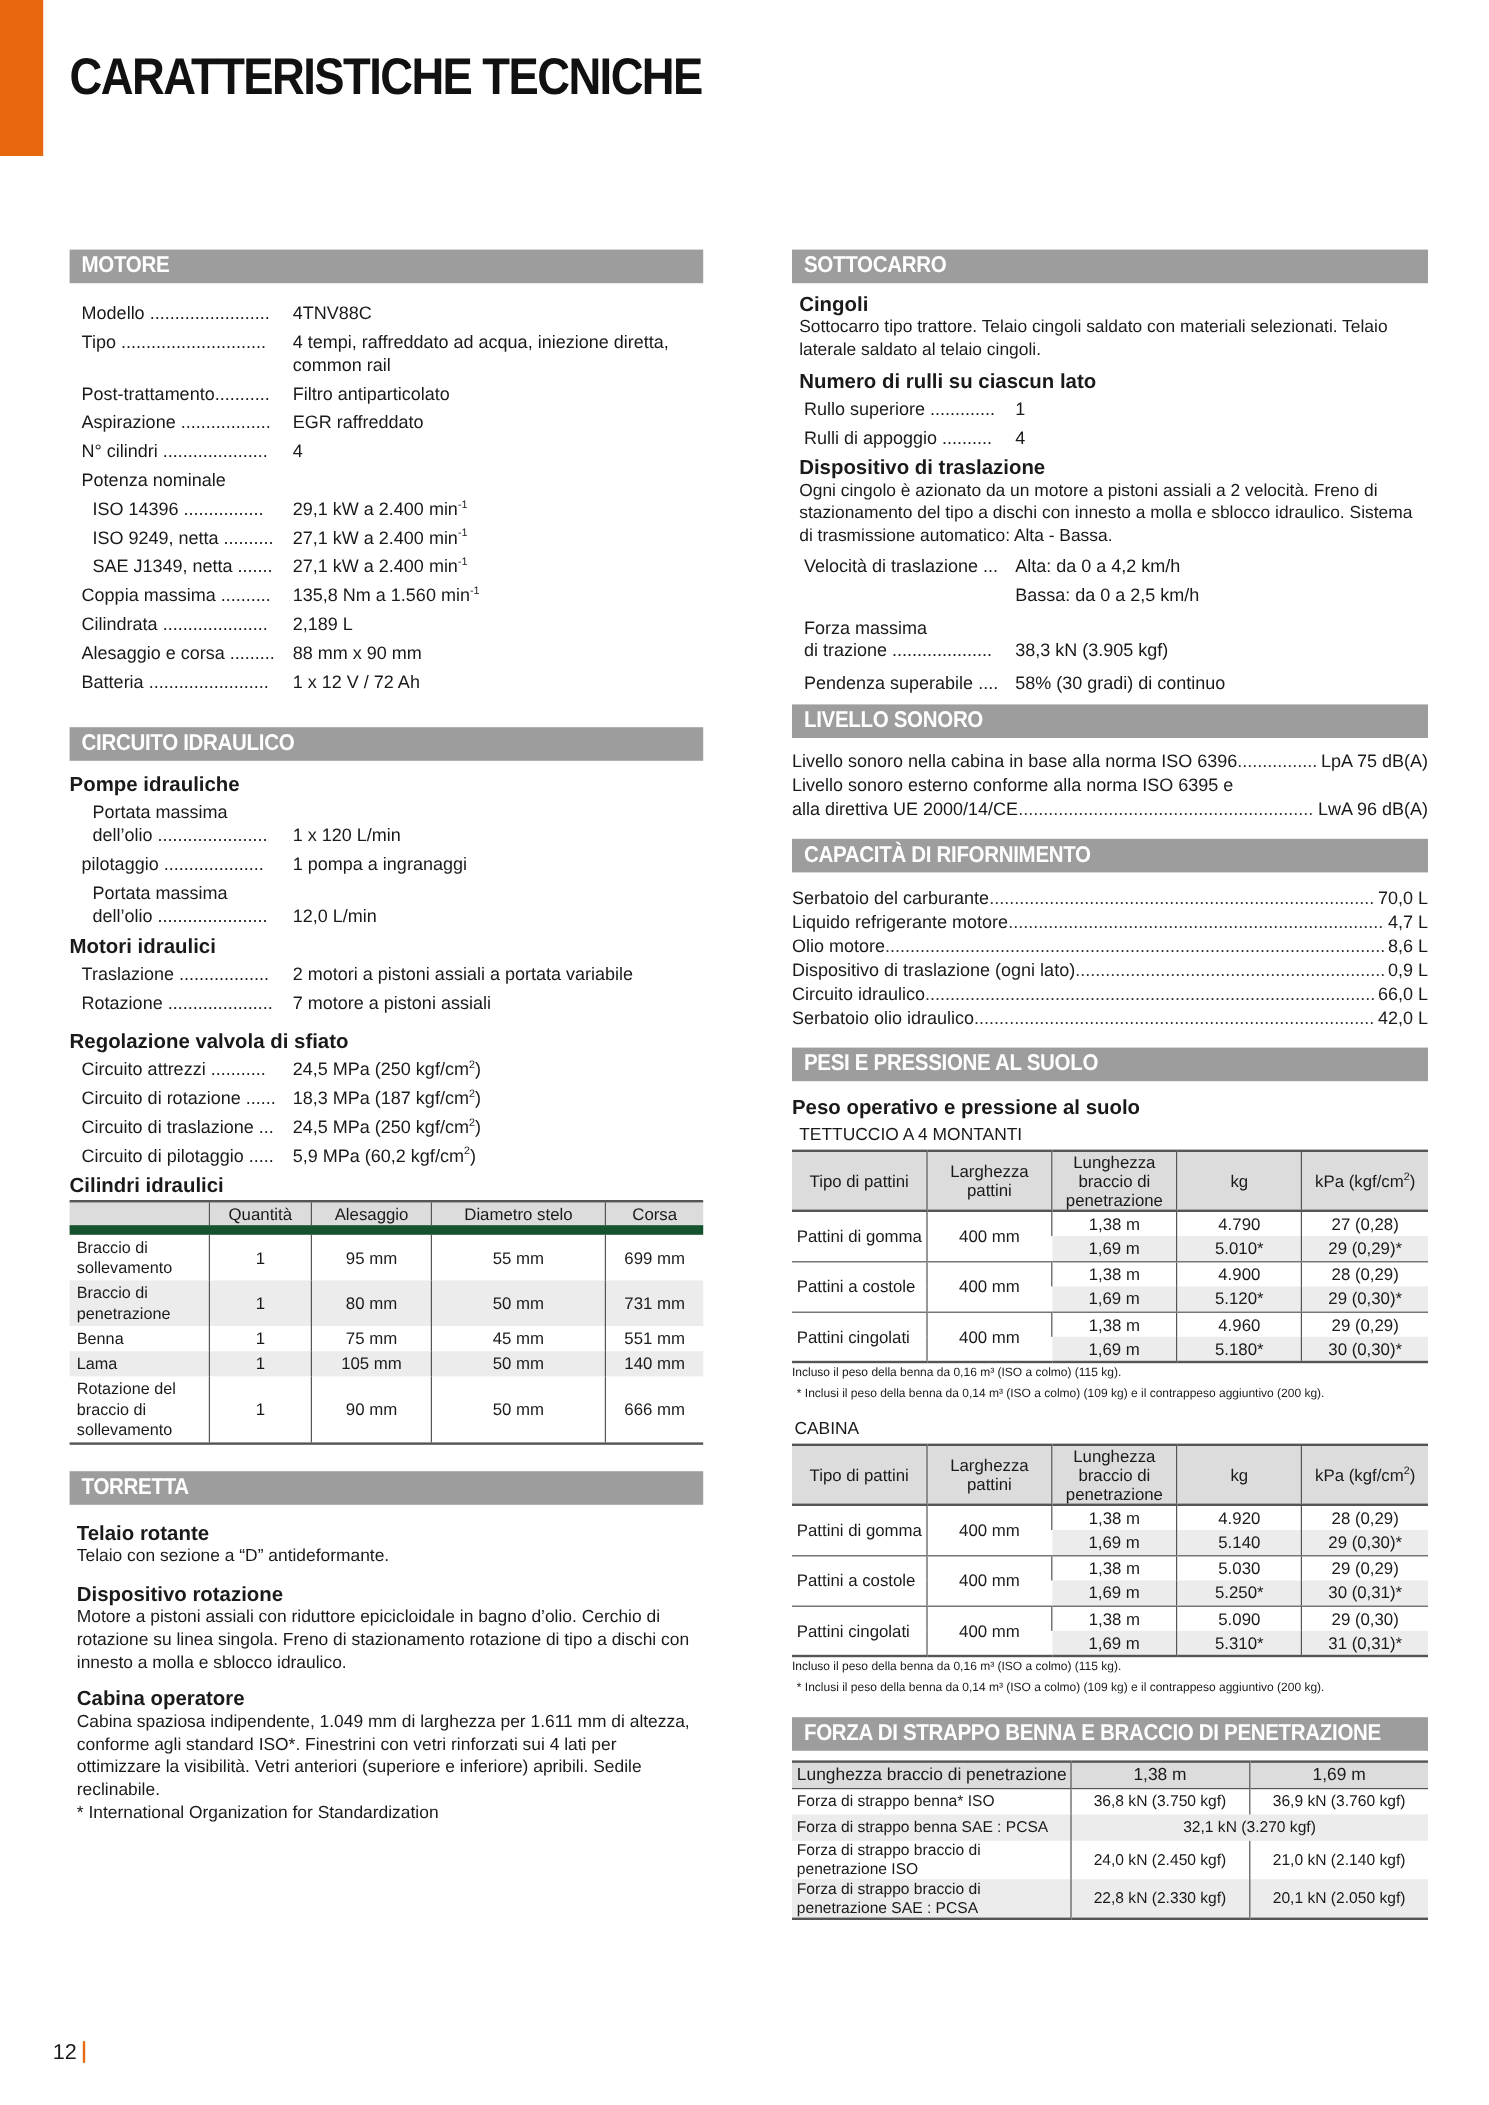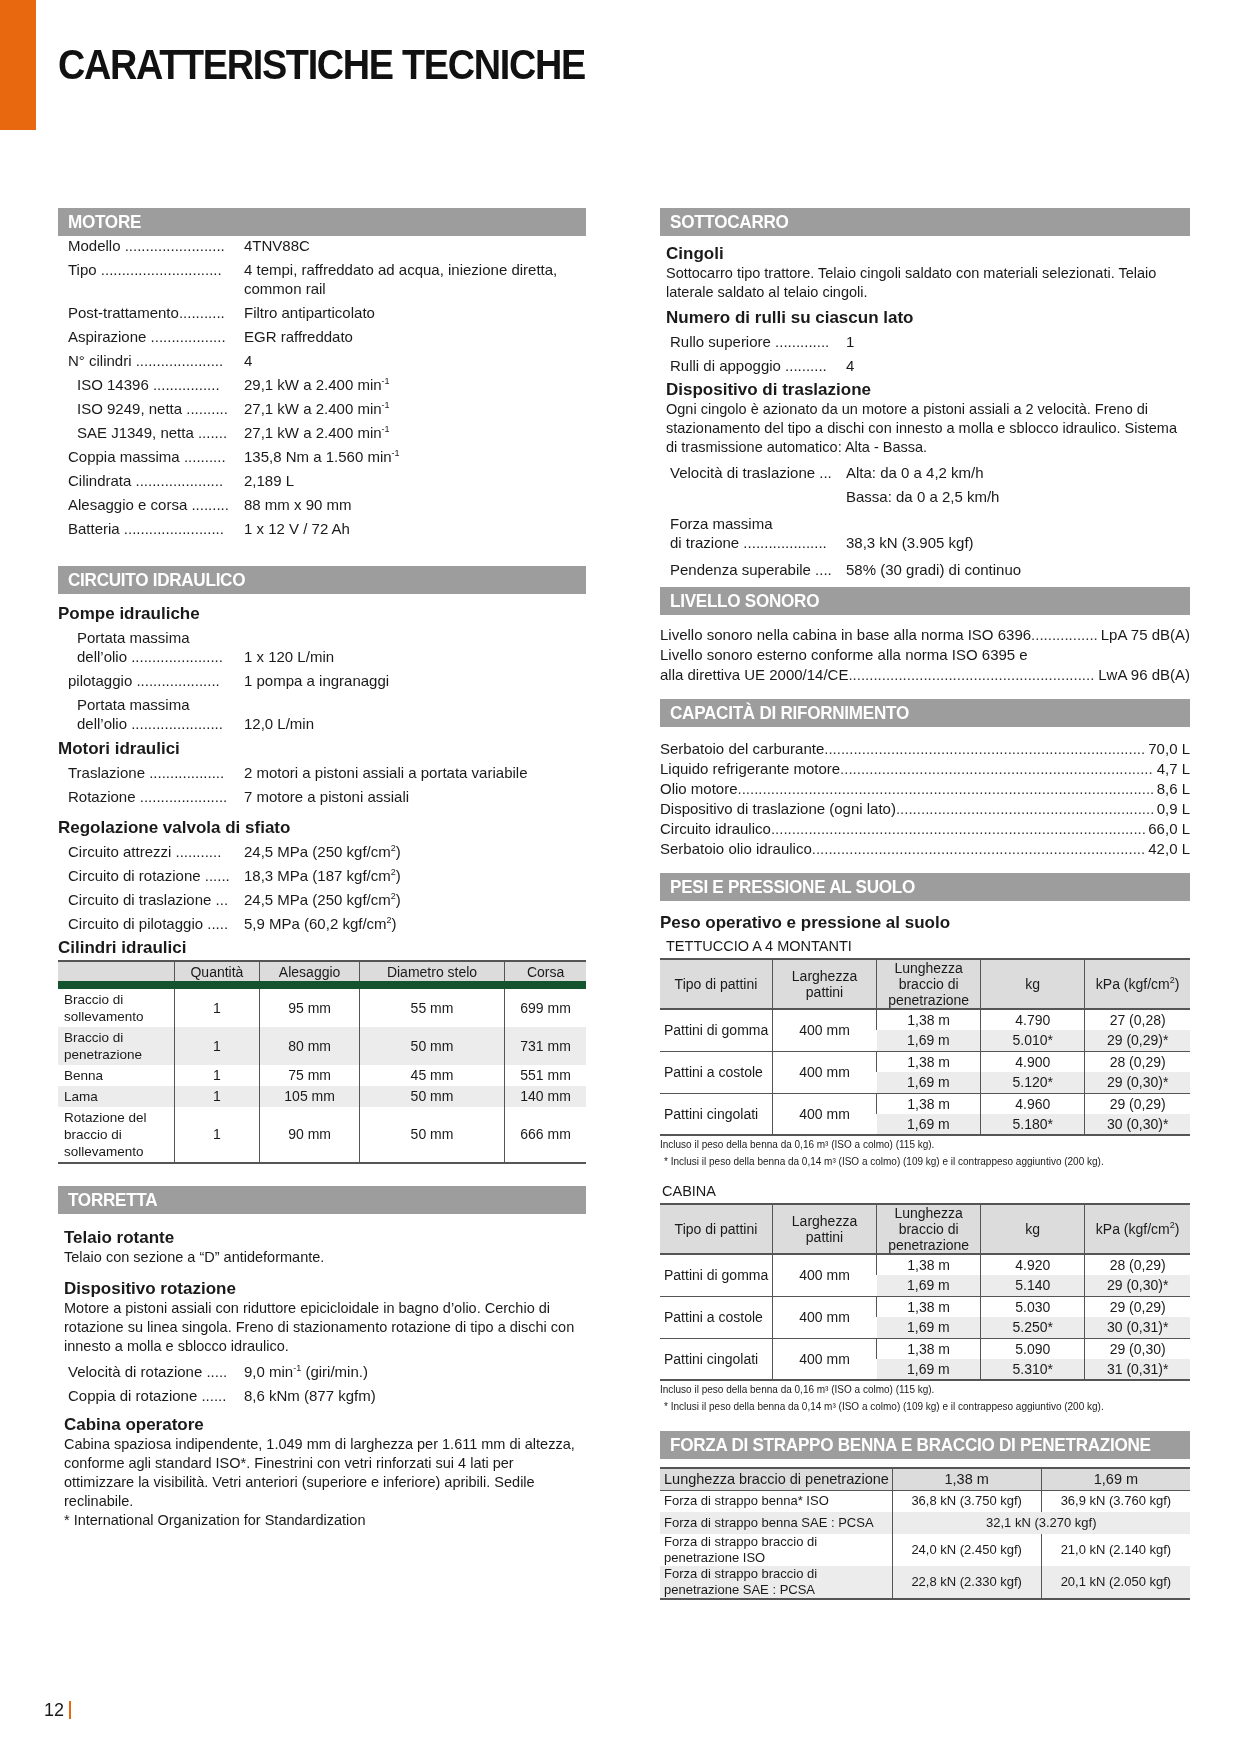--- a/index.html
+++ b/index.html
@@ -64,40 +64,44 @@
 </style>
 </head>
 <body>
 
 <div class="orange-bar"></div>
 <h1 class="page-title">CARATTERISTICHE TECNICHE</h1>
 
 <div class="col col-left">
 
   <div class="sec-header"><span>MOTORE</span></div>
-  <div id="motore-rows" style="margin-top:0">
+  <div id="motore-rows" style="margin-top:16px">
       <div class="spec">
         <span class="lbl">Modello ........................</span>
         <span class="val"><span>4TNV88C</span></span>
       </div>
       <div class="spec">
         <span class="lbl">Tipo .............................</span>
         <span class="val"><span>4 tempi, raffreddato ad acqua, iniezione diretta, common rail</span></span>
       </div>
       <div class="spec">
         <span class="lbl">Post-trattamento...........</span>
         <span class="val"><span>Filtro antiparticolato</span></span>
       </div>
       <div class="spec">
         <span class="lbl">Aspirazione ..................</span>
         <span class="val"><span>EGR raffreddato</span></span>
       </div>
       <div class="spec">
         <span class="lbl">N° cilindri .....................</span>
         <span class="val"><span>4</span></span>
+      </div>
+      <div class="spec">
+        <span class="lbl">Potenza nominale</span>
+        <span class="val"><span></span></span>
       </div>
       <div class="spec">
         <span class="lbl indent">ISO 14396 ................</span>
         <span class="val"><span>29,1 kW a 2.400 min</span><sup>-1</sup></span>
       </div>
       <div class="spec">
         <span class="lbl indent">ISO 9249, netta ..........</span>
         <span class="val"><span>27,1 kW a 2.400 min</span><sup>-1</sup></span>
       </div>
       <div class="spec">
@@ -222,30 +226,20 @@
           <td>666 mm</td>
         </tr>
       </tbody>
   </table>
 
   <div class="sec-header" style="margin-top:22px"><span>TORRETTA</span></div>
   <div class="subhead in" style="margin-top:14px;margin-bottom:0">Telaio rotante</div>
   <div class="para in">Telaio con sezione a “D” antideformante.</div>
   <div class="subhead in" style="margin-top:12px;margin-bottom:0">Dispositivo rotazione</div>
   <div class="para in">Motore a pistoni assiali con riduttore epicicloidale in bagno d’olio. Cerchio di rotazione su linea singola. Freno di stazionamento rotazione di tipo a dischi con innesto a molla e sblocco idraulico.</div>
-  <div id="torretta-rows" style="margin-top:6px">
-      <div class="spec">
-        <span class="lbl">Velocità di rotazione .....</span>
-        <span class="val"><span>9,0 min</span><sup>-1</sup><span> (giri/min.)</span></span>
-      </div>
-      <div class="spec">
-        <span class="lbl">Coppia di rotazione ......</span>
-        <span class="val"><span>8,6 kNm (877 kgfm)</span></span>
-      </div>
-    </div>
   <div class="subhead in" style="margin-top:10px;margin-bottom:0">Cabina operatore</div>
   <div class="para in">Cabina spaziosa indipendente, 1.049 mm di larghezza per 1.611 mm di altezza, conforme agli standard ISO*. Finestrini con vetri rinforzati sui 4 lati per ottimizzare la visibilità. Vetri anteriori (superiore e inferiore) apribili. Sedile reclinabile.</div>
   <div class="para in">* International Organization for Standardization</div>
 </div>
 
 <div class="col col-right">
 
   <div class="sec-header"><span>SOTTOCARRO</span></div>
   <div class="subhead in" style="margin-top:8px;margin-bottom:0">Cingoli</div>
   <div class="para in">Sottocarro tipo trattore. Telaio cingoli saldato con materiali selezionati. Telaio laterale saldato al telaio cingoli.</div>

